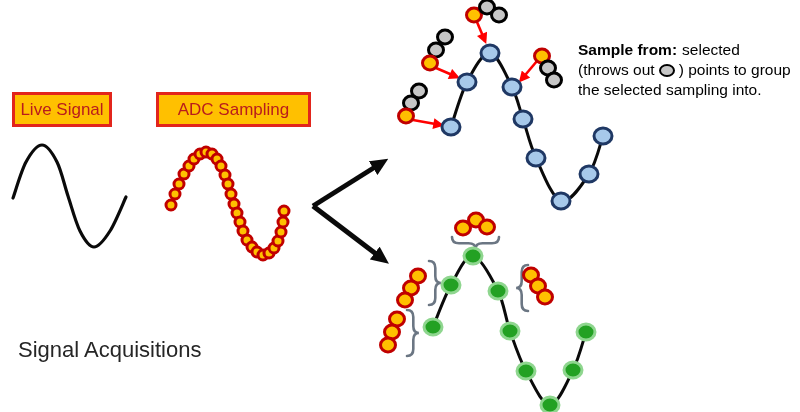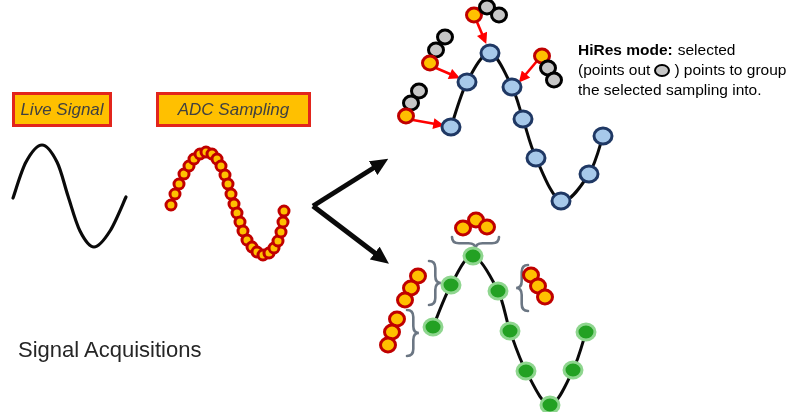--- a/index.html
+++ b/index.html
@@ -1,20 +1,20 @@
 <!DOCTYPE html>
 <html><head>
 <meta charset="utf-8">
 <style>
   html,body{margin:0;padding:0;background:#fff;}
   .stage{position:relative;width:800px;height:412px;background:#ffffff;overflow:hidden;
          font-family:"Liberation Sans",sans-serif;color:#000;}
   svg.canvas{position:absolute;left:0;top:0;}
   .sig-box{position:absolute;top:92px;height:29px;background:#FFC000;border:3px solid #E2251C;
-           display:flex;align-items:center;justify-content:center;font-size:17px;color:#404040;font-style:italic;}
+           display:flex;align-items:center;justify-content:center;font-size:17px;color:#b91c1c;}
   #box-live{left:12px;width:94px;}
   #box-adc{left:156px;width:149px;text-align:right;}
   .note{position:absolute;font-size:15.5px;line-height:20px;color:#000;white-space:nowrap;}
   #note-sample{left:578px;top:40px;}
   #note-hires{left:584px;top:252px;}
   .note .hd{font-weight:bold;margin-right:5px;}
   .inline-dot{display:inline-block;width:12px;height:9px;background:#C6C6C6;
               border:2.5px solid #000;border-radius:50%;vertical-align:-2px;margin:0 4px;}
   .caption{position:absolute;left:18px;top:337px;font-size:22px;color:#262626;}
 </style>
@@ -130,23 +130,23 @@
   <div class="sig-box" id="box-live">
     <span>Live Signal</span>
   </div>
 
   <div class="sig-box" id="box-adc">
     <span>ADC Sampling</span>
   </div>
 
   <div class="note" id="note-sample">
     <div>
-      <span class="hd">HiRes mode:</span><span>selected</span>
+      <span class="hd">Sample from:</span><span>selected</span>
     </div>
     <div>
-      <span>(points out</span><span class="inline-dot"></span><span>) points to group</span>
+      <span>(throws out</span><span class="inline-dot"></span><span>) points to group</span>
     </div>
     <div>the selected sampling into.</div>
   </div>
 
 
   <div class="caption">Signal Acquisitions</div>
 </div>
 
 </body></html>

